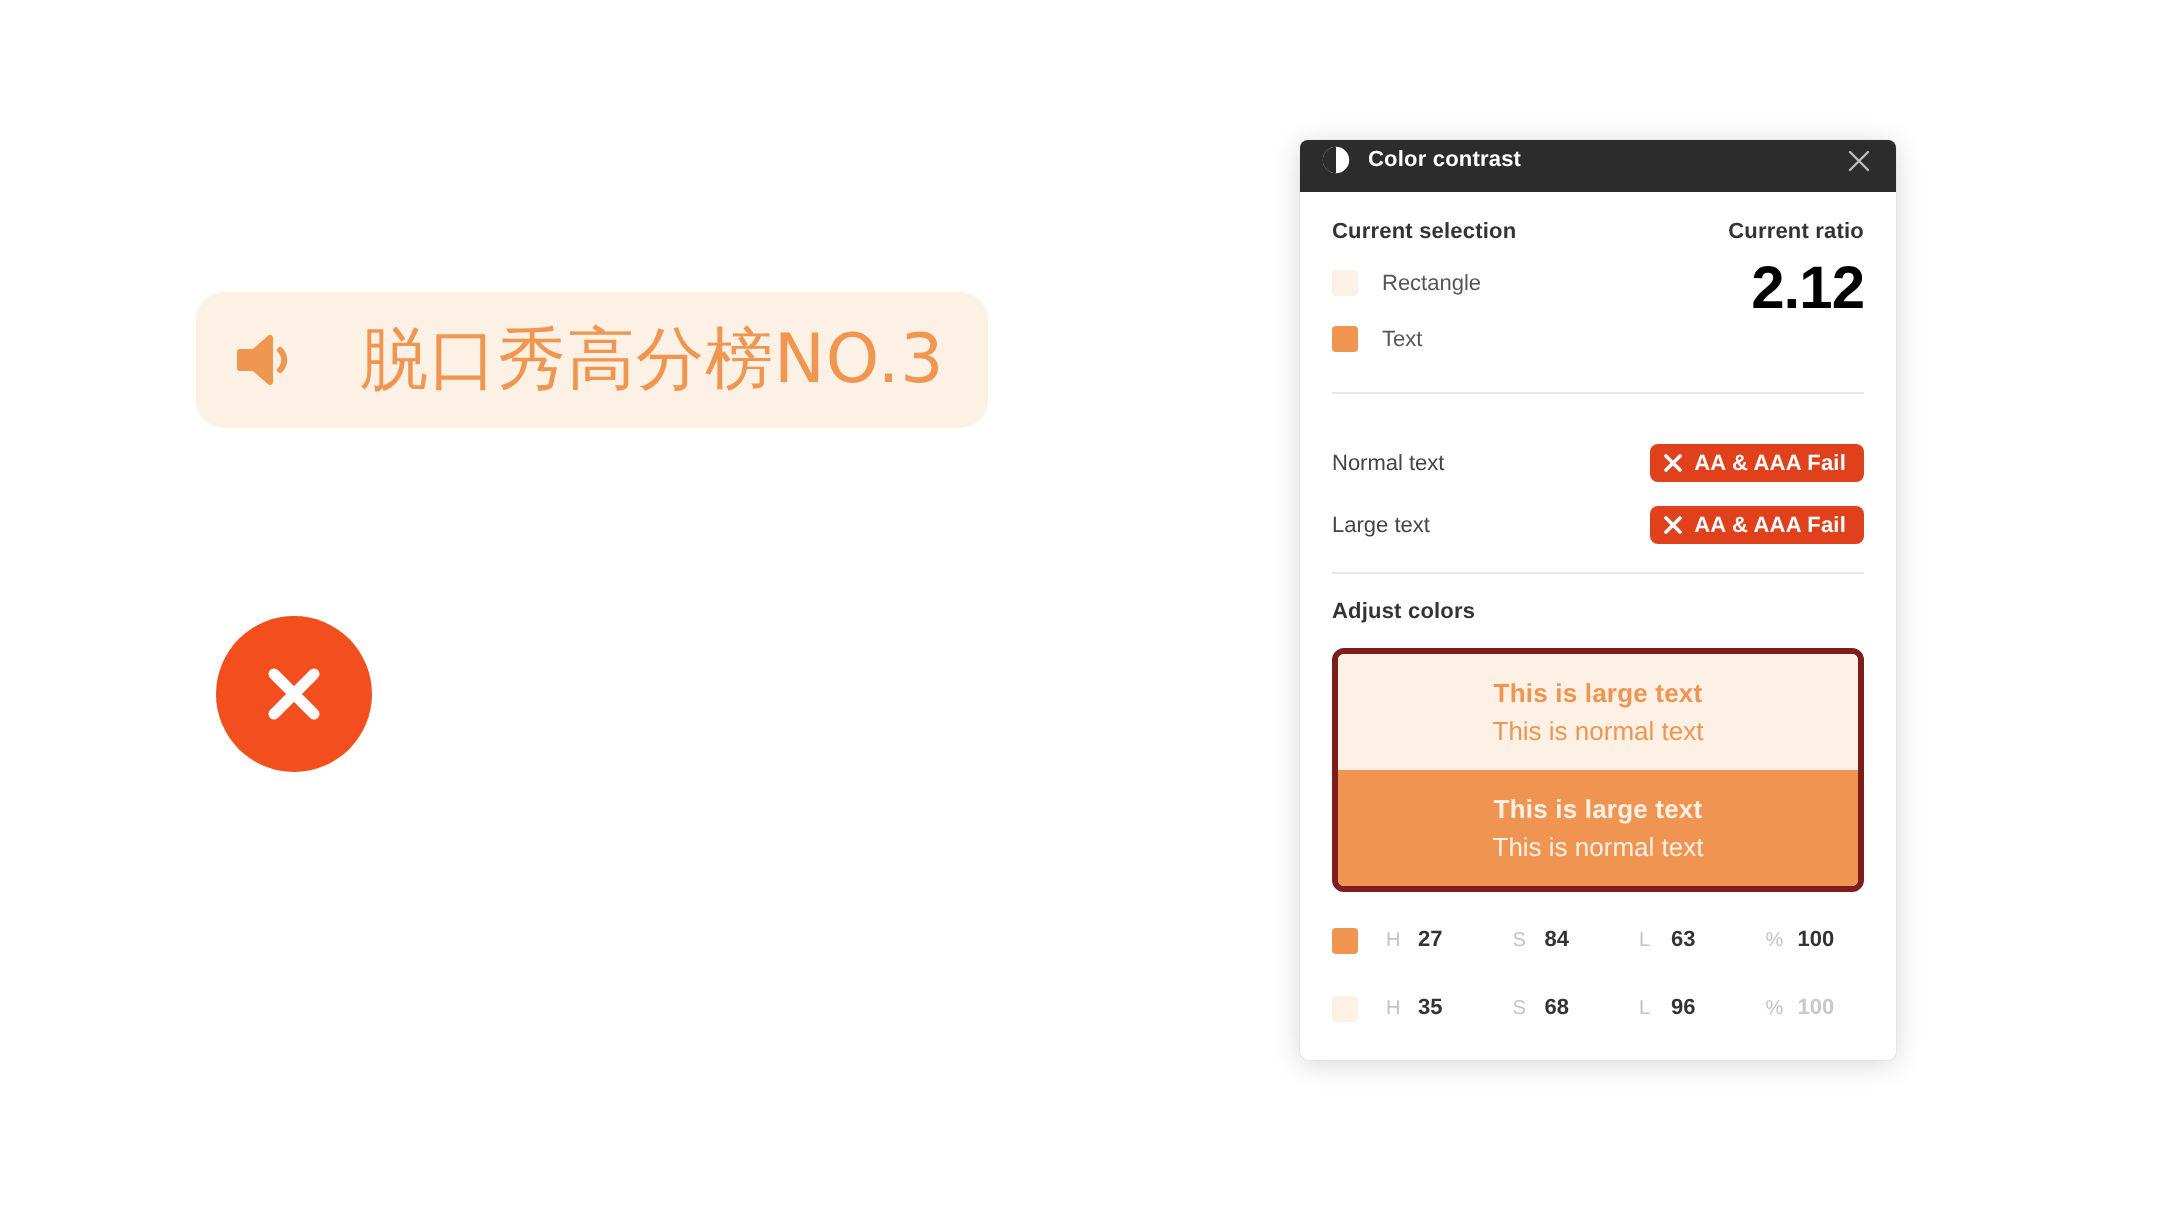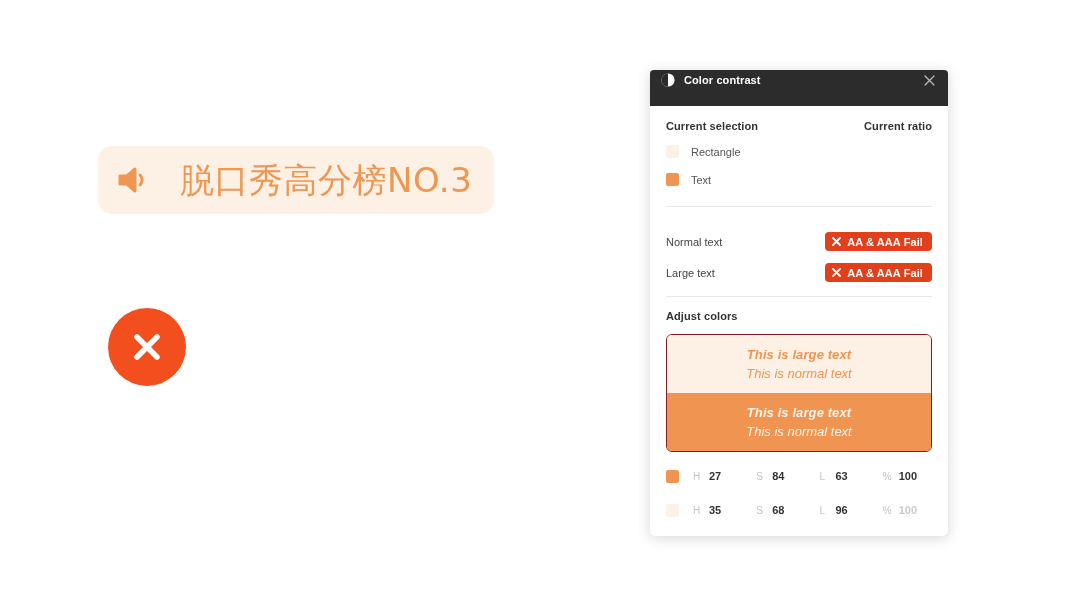--- a/index.html
+++ b/index.html
@@ -91,21 +91,21 @@
     font-size: 11px;
     color: #333333;
   }
 
   
   #panel-header {
     height: 20px;
     background: #2C2C2C;
     display: flex;
     align-items: center;
-    padding: 0 10px 16px 11px;
+    padding: 0 10px 6px 11px;
     justify-content: space-between;
   }
   #panel-logo-icon {
     width: 14px; height: 14px;
     flex: 0 0 auto;
     display: block;
   }
   #panel-title {
     color: #ffffff;
     font-size: 11px;
@@ -197,22 +197,21 @@
     cursor: pointer;
   }
   .wcag-badge svg { display: block; flex: 0 0 auto; }
 
   
   #adjust-block { padding: 13px 16px 16px 16px; }
   #preview-card {
     margin-top: 12px;
     border-radius: 6px;
     overflow: hidden;
-    border: 1px solid #7f1d1d;
-    font-style: italic;
+    border: 3px solid #7f1d1d;
   }
   .preview-half {
     height: 58px;
     display: flex;
     flex-direction: column;
     align-items: center;
     justify-content: center;
     gap: 4px;
   }
   .preview-large {
@@ -305,20 +304,21 @@
       </div>
 
       <div class="swatch-row">
         <div class="swatch" style="background:#EF9551"></div>
         <div class="swatch-label">Text</div>
       </div>
     </div>
 
     <div id="ratio-col">
       <div class="section-heading">Current ratio</div>
+      <div id="contrast-ratio-value">2.12</div>
     </div>
   </div>
 
   <div style="height:18px"></div>
   <div class="divider"></div>
 
   <div id="wcag-block">
 
     <div class="wcag-row">
       <div class="wcag-row-label">Normal text</div>

